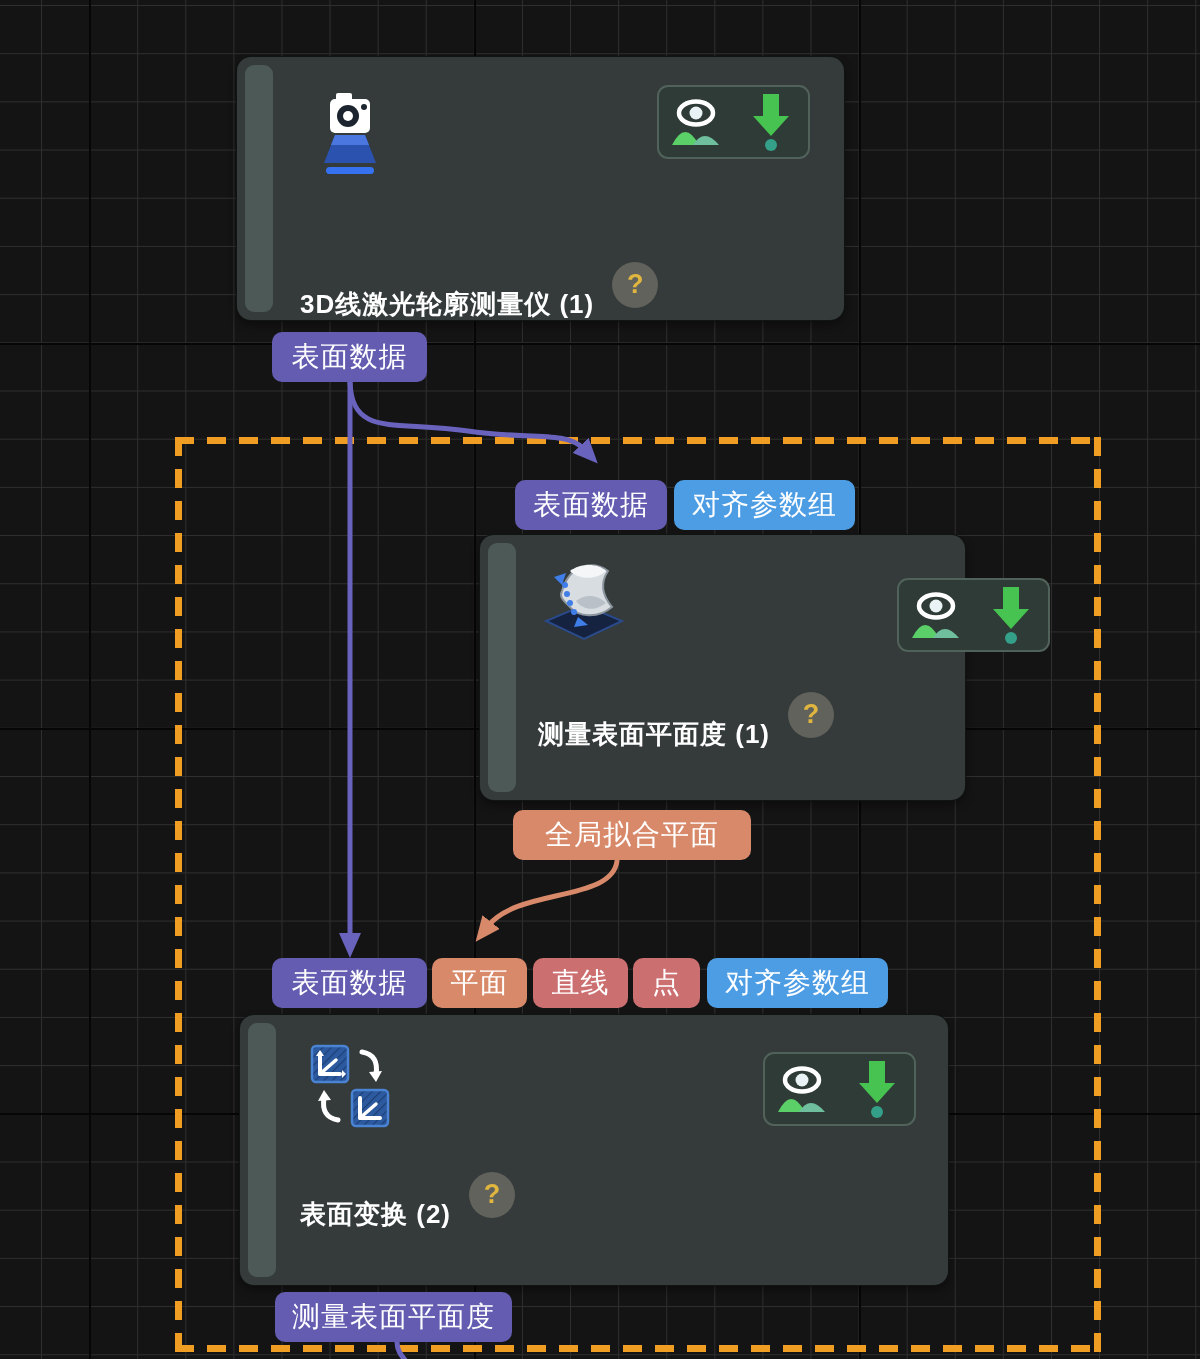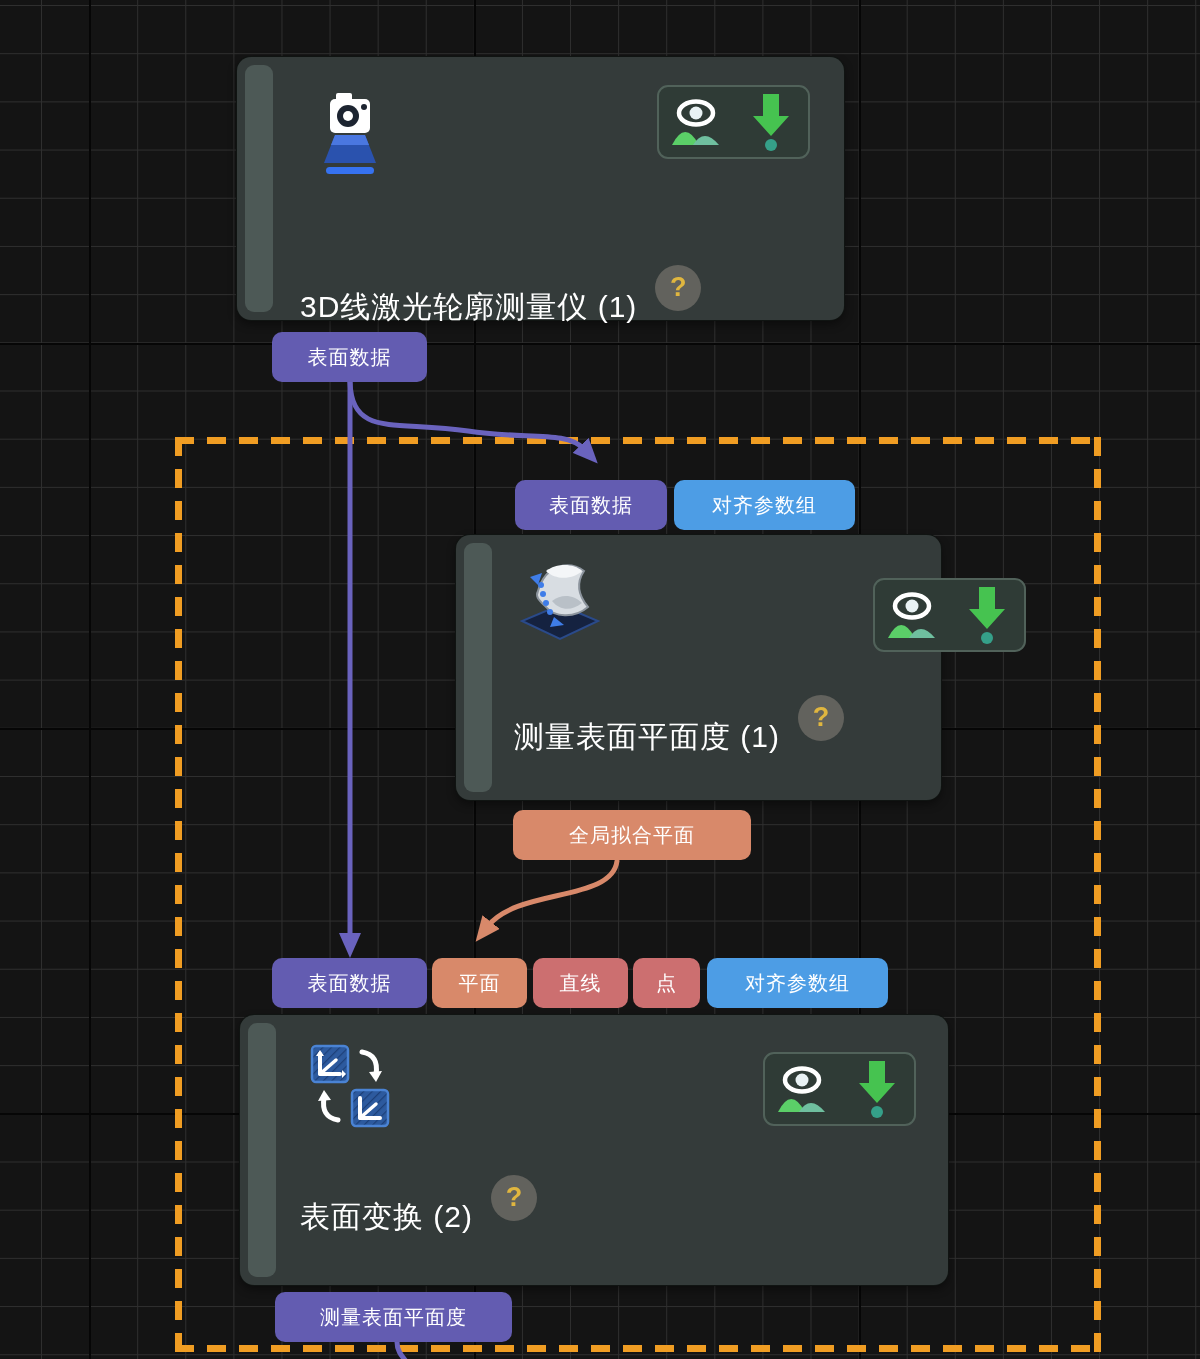--- a/index.html
+++ b/index.html
@@ -44,32 +44,32 @@
   .actions{
     position:absolute;display:flex;align-items:center;justify-content:space-around;
     width:153px;height:74px;background:#2F3B36;border:2px solid #51625A;border-radius:11px;
     box-sizing:border-box;
   }
   .action-btn{
     background:transparent;border:none;padding:0;margin:0;cursor:pointer;
     display:flex;align-items:center;justify-content:center;width:56px;height:62px;
   }
   .title-row{position:absolute;display:flex;align-items:center;gap:18px;}
-  .node-title{color:#ffffff;font-size:30px;font-weight:normal;letter-spacing:1px;white-space:nowrap;margin-top:40px;}
+  .node-title{color:#ffffff;font-size:26px;font-weight:bold;letter-spacing:1px;white-space:nowrap;margin-top:40px;}
   .help-btn{
     width:46px;height:46px;border-radius:50%;border:none;cursor:pointer;
     background:#62625D;color:#E0B63F;font-size:27px;font-weight:bold;
     display:flex;align-items:center;justify-content:center;line-height:1;
     font-family:"Liberation Sans","DejaVu Sans",sans-serif;
   }
   
   .port{
     position:absolute;z-index:5;height:50px;border-radius:10px;
     display:flex;align-items:center;justify-content:center;
-    color:#ffffff;font-size:20px;letter-spacing:1px;white-space:nowrap;cursor:pointer;
+    color:#ffffff;font-size:28px;letter-spacing:1px;white-space:nowrap;cursor:pointer;
     box-sizing:border-box;
   }
   .port-surface{background:#635CB1;}
   .port-align{background:#4D9DE5;text-align:right;}
   .port-plane{background:#D8896A;}
   .port-geom{background:#CC6F70;}
 </style>
 </head>
 <body>
 
@@ -122,21 +122,21 @@
         <circle cx="20" cy="53" r="6" fill="#35A089"></circle>
       </svg>
     </button>
   </div>
   <div class="title-row" style="left:63px;top:190px;">
     <span class="node-title">3D线激光轮廓测量仪 (1)</span>
     <button class="help-btn">?</button>
   </div>
 </div>
 
-<div class="node" style="left:456px;top:535px;width:485px;height:265px;">
+<div class="node" style="left:480px;top:535px;width:485px;height:265px;">
   <div class="accent"></div>
   <svg class="node-icon" style="left:60px;top:20px;" width="88" height="88" viewBox="0 0 88 88">
     <polygon points="44,50 82,66 44,84 6,66" fill="#152240" stroke="#2A4A8A" stroke-width="2"></polygon>
     <path d="M22,36 C30,8 54,6 68,16 C60,28 62,40 72,52 C58,64 38,62 30,52 C23,45 19,42 22,36 Z" fill="#D8DDE2" stroke="#8C949D" stroke-width="2"></path>
     <path d="M30,16 C40,8 58,8 66,16 C58,24 40,26 30,16 Z" fill="#F4F6F8"></path>
     <path d="M36,46 C46,38 58,40 66,48 C56,56 44,56 36,46 Z" fill="#B9C0C7"></path>
     <circle cx="25" cy="30" r="3" fill="#3F7DE8"></circle>
     <circle cx="27" cy="39" r="3" fill="#3F7DE8"></circle>
     <circle cx="30" cy="48" r="3" fill="#3F7DE8"></circle>
     <circle cx="34" cy="57" r="3" fill="#3F7DE8"></circle>

